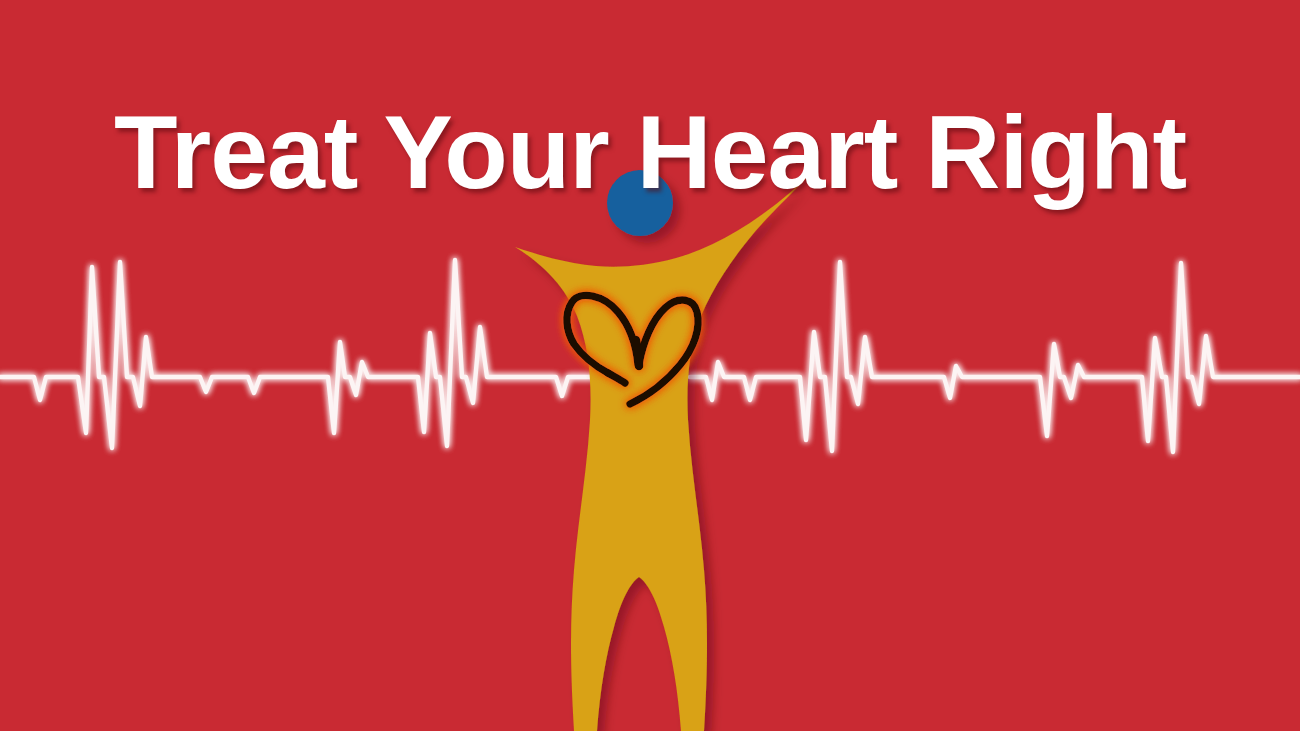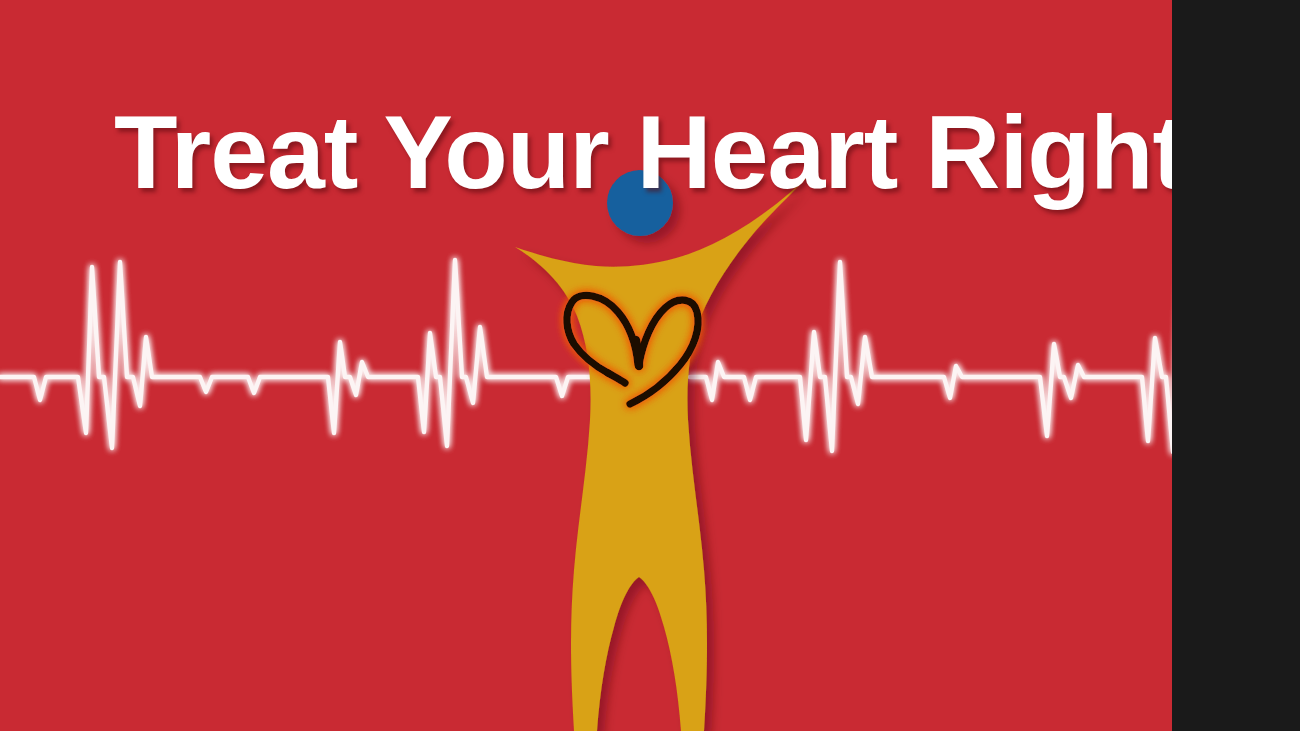--- a/index.html
+++ b/index.html
@@ -2,21 +2,21 @@
 <html><head>
 <meta charset="utf-8">
 <style>
   html, body {
     margin: 0;
     padding: 0;
     background: #1a1a1a;
   }
   #poster {
     position: relative;
-    width: 1172px;
+    width: 1300px;
     height: 731px;
     overflow: hidden;
     font-family: "Liberation Sans", "DejaVu Sans", sans-serif;
   }
   #bg-layer {
     position: absolute;
     inset: 0;
     background: #C92A33;
   }
   #ecg-layer {

